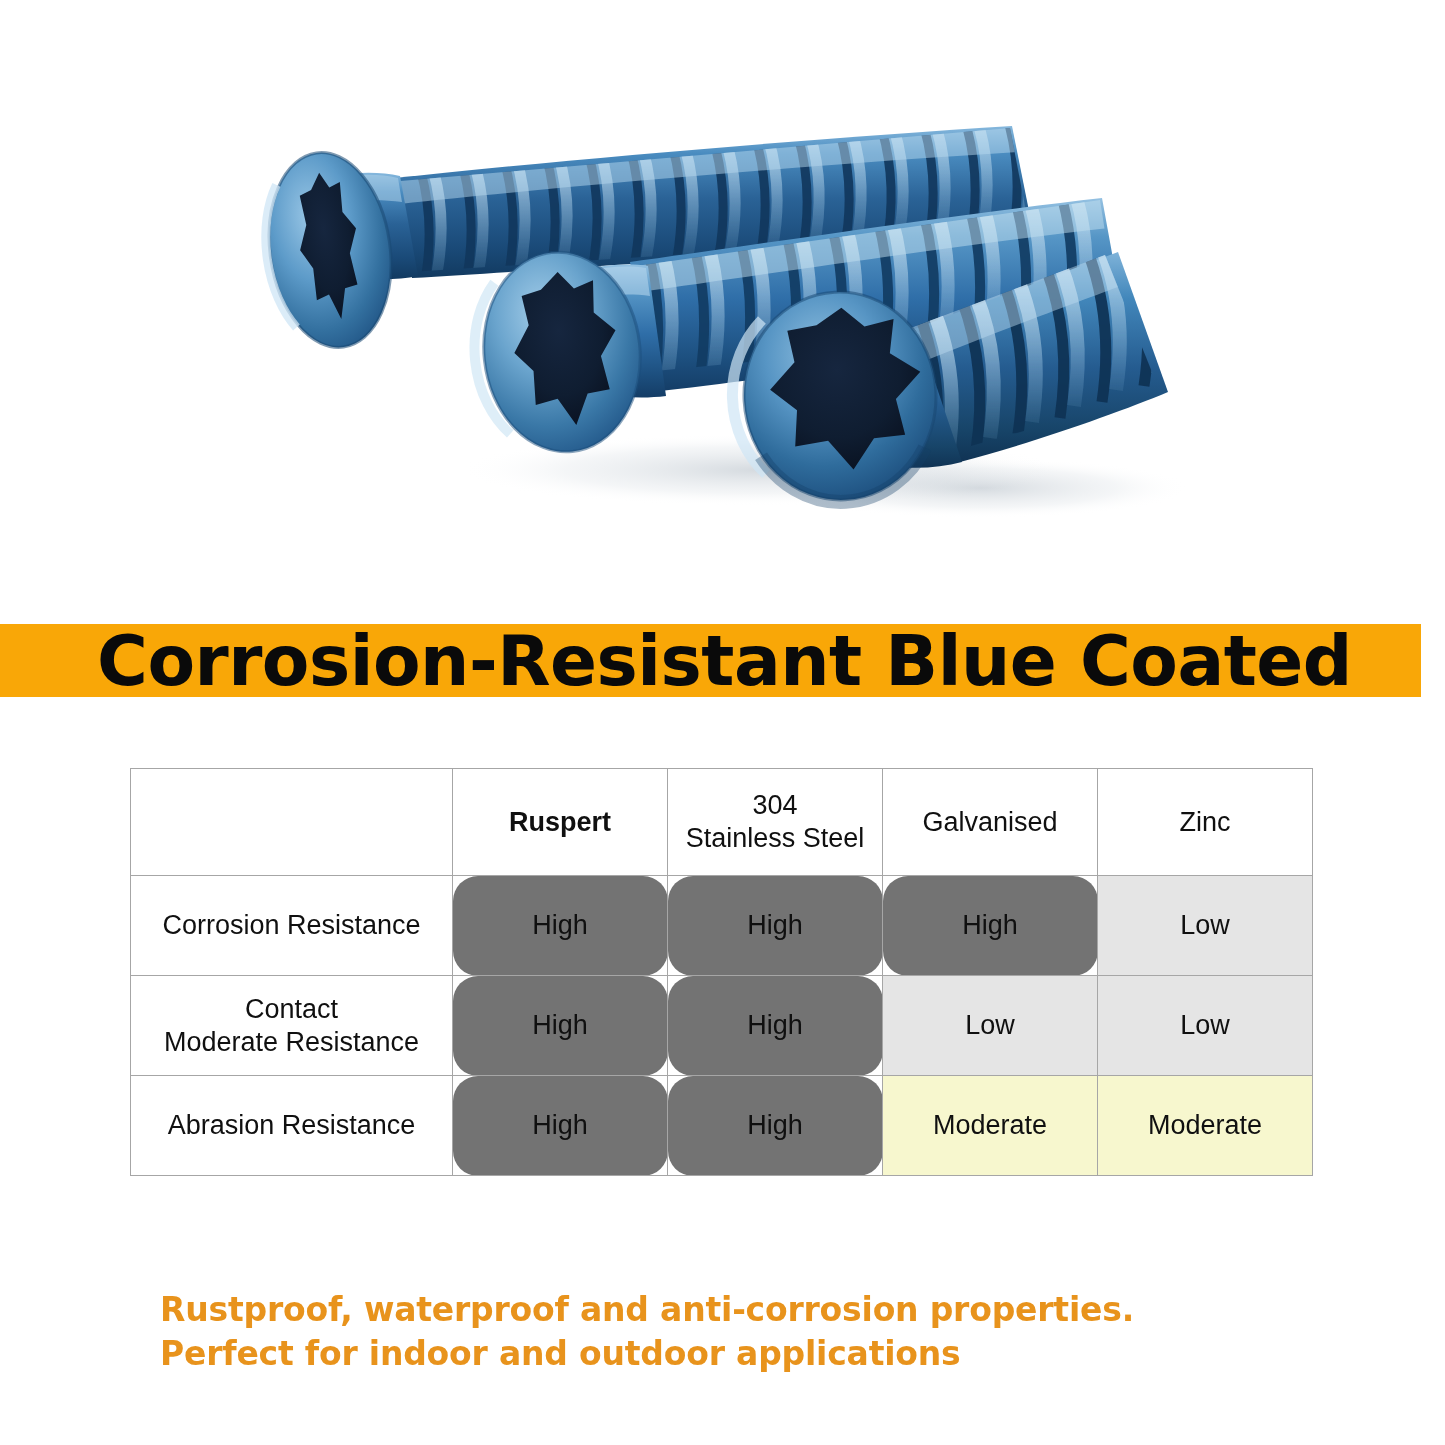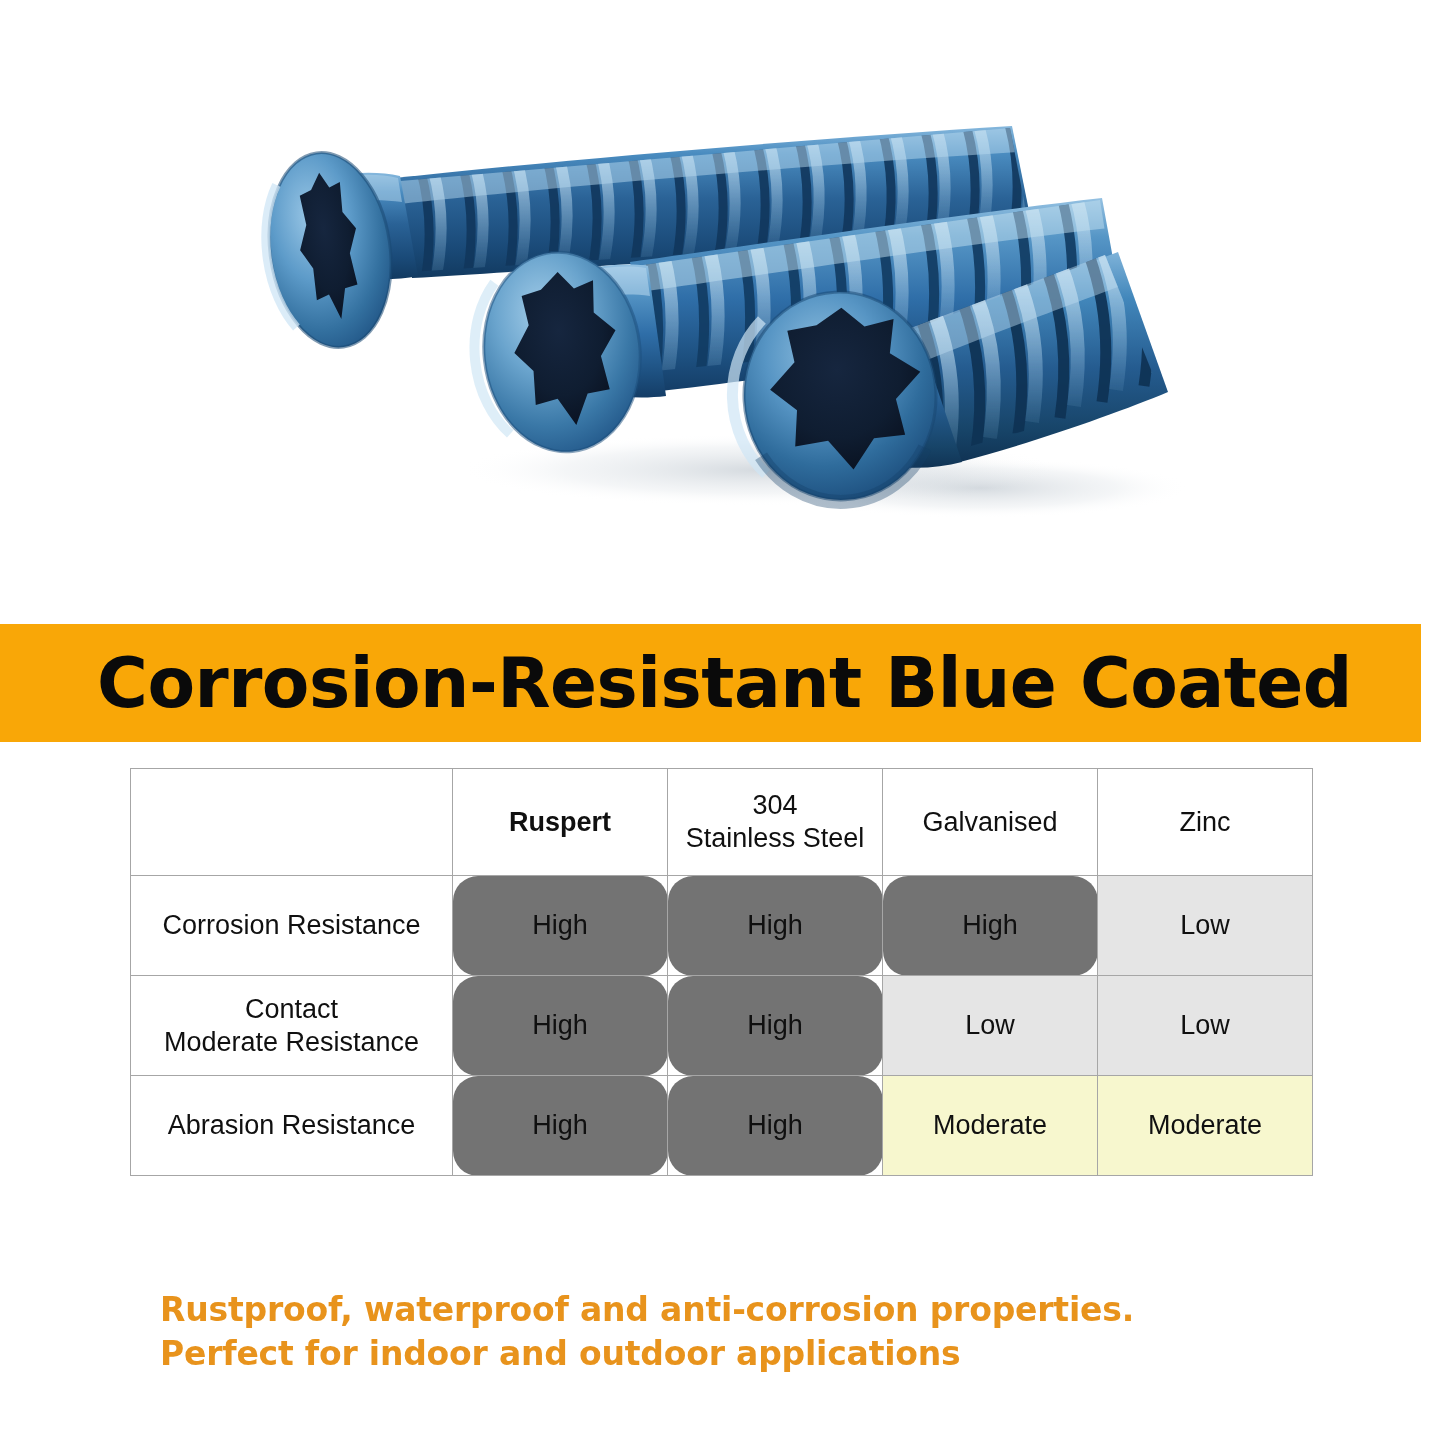--- a/index.html
+++ b/index.html
@@ -27,21 +27,21 @@
     overflow: hidden;
   }
   .photo-svg { position: absolute; left: 0; top: 0; }
 
   
   .banner {
     position: absolute;
     left: 0;
     top: 624px;
     width: 1421px;
-    height: 118px;
+    height: 73px;
     background: #f9a707;
     display: flex;
     align-items: center;
   }
   .banner-title {
     font-family: "DejaVu Sans", sans-serif;
     font-weight: 700;
     font-size: 70px;
     line-height: 1;
     color: #0a0a0a;

